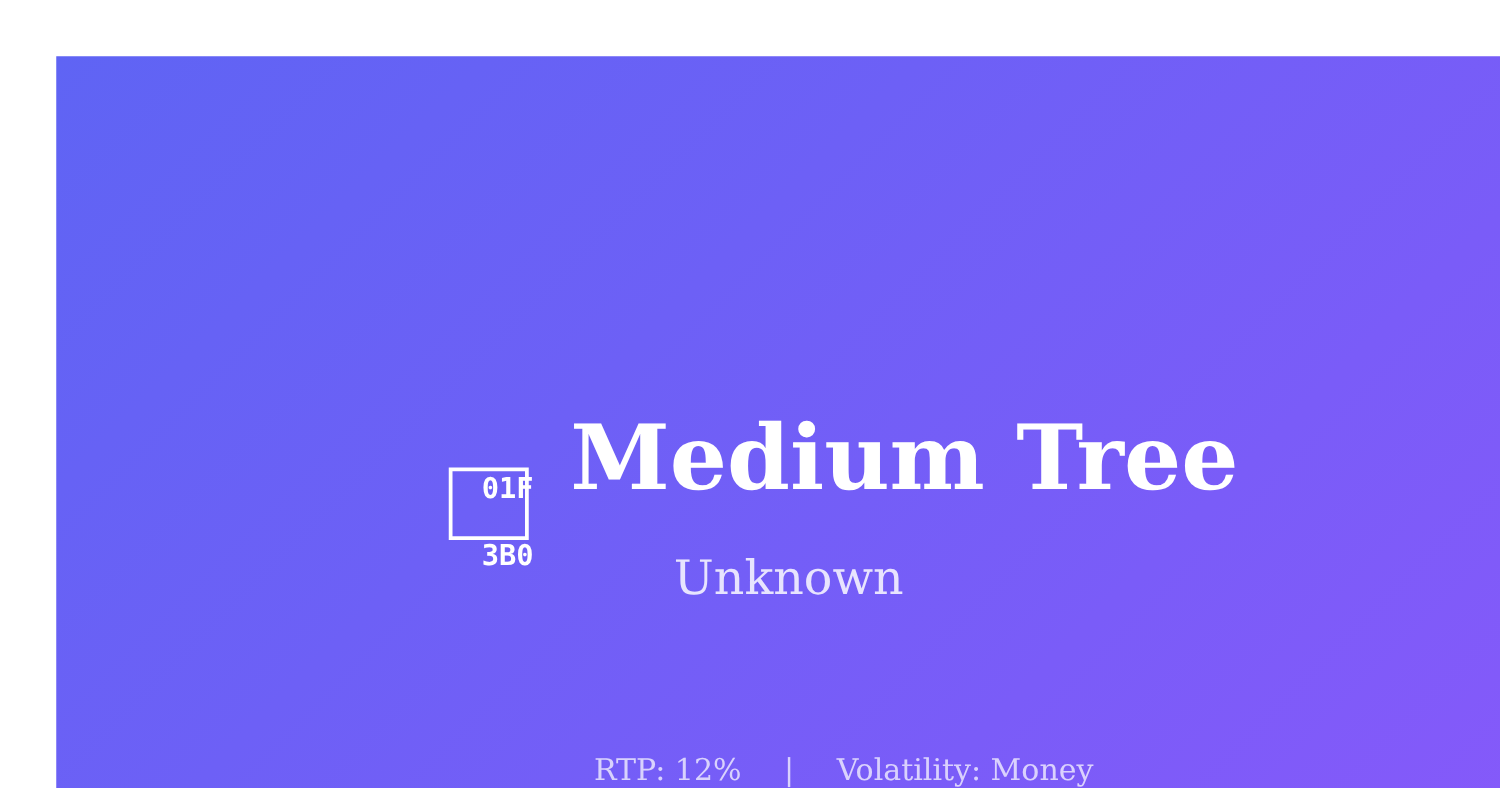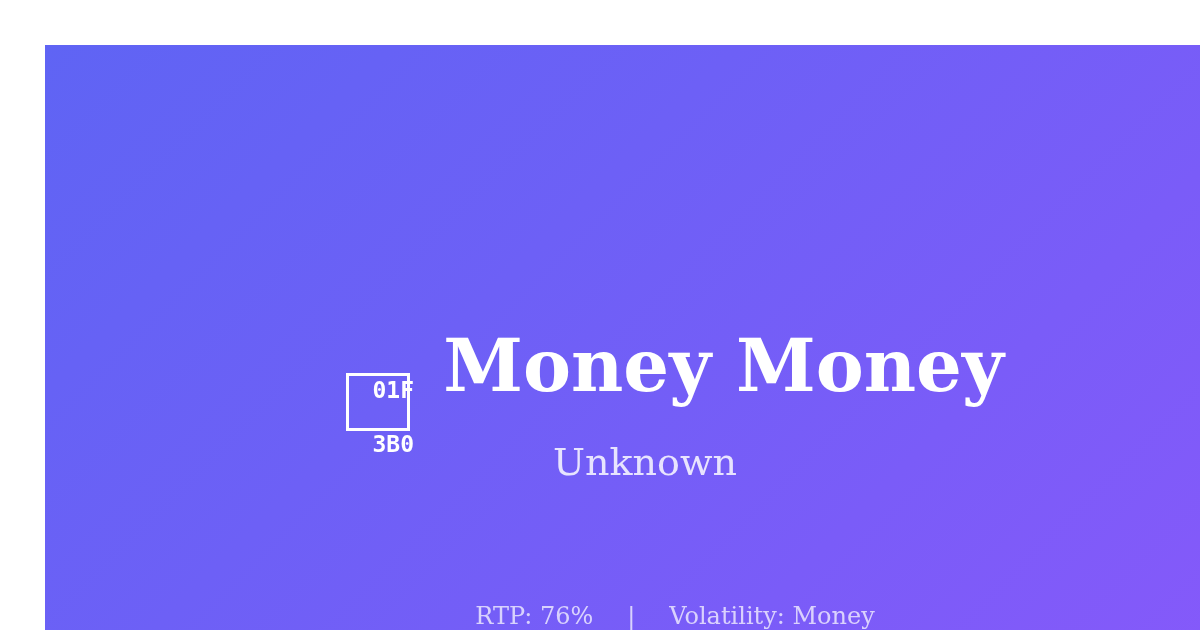--- a/index.html
+++ b/index.html
@@ -85,21 +85,21 @@
   }
 
   .title-text {
     display: inline-block;
   }
 
   
   .game-subtitle {
     position: absolute;
     top: 362px;
-    left: 14px;
+    left: 0;
     width: 1112px;
     text-align: center;
     font-family: "DejaVu Serif", "Liberation Serif", serif;
     font-weight: 400;
     font-size: 38px;
     line-height: 50px;
     color: rgba(255, 255, 255, 0.83);
     white-space: nowrap;
   }
 
@@ -128,24 +128,24 @@
 <div class="og-card">
 
   <div class="title-row">
 
     <h1 class="game-title">
       <span class="tofu-glyph">
         <span class="tofu-lines">
           <span>01F</span>
           <span>3B0</span>
         </span>
-      </span><span class="title-text">Money Money</span>
+      </span><span class="title-text">Medium Tree</span>
     </h1>
 
     <div class="game-subtitle">Unknown</div>
 
     <div class="game-meta">
-      <span>RTP: 76%</span><span class="meta-sep">|</span><span>Volatility: Money</span>
+      <span>RTP: 12%</span><span class="meta-sep">|</span><span>Volatility: Money</span>
     </div>
 
   </div>
 
 </div>
 
 </body></html>

